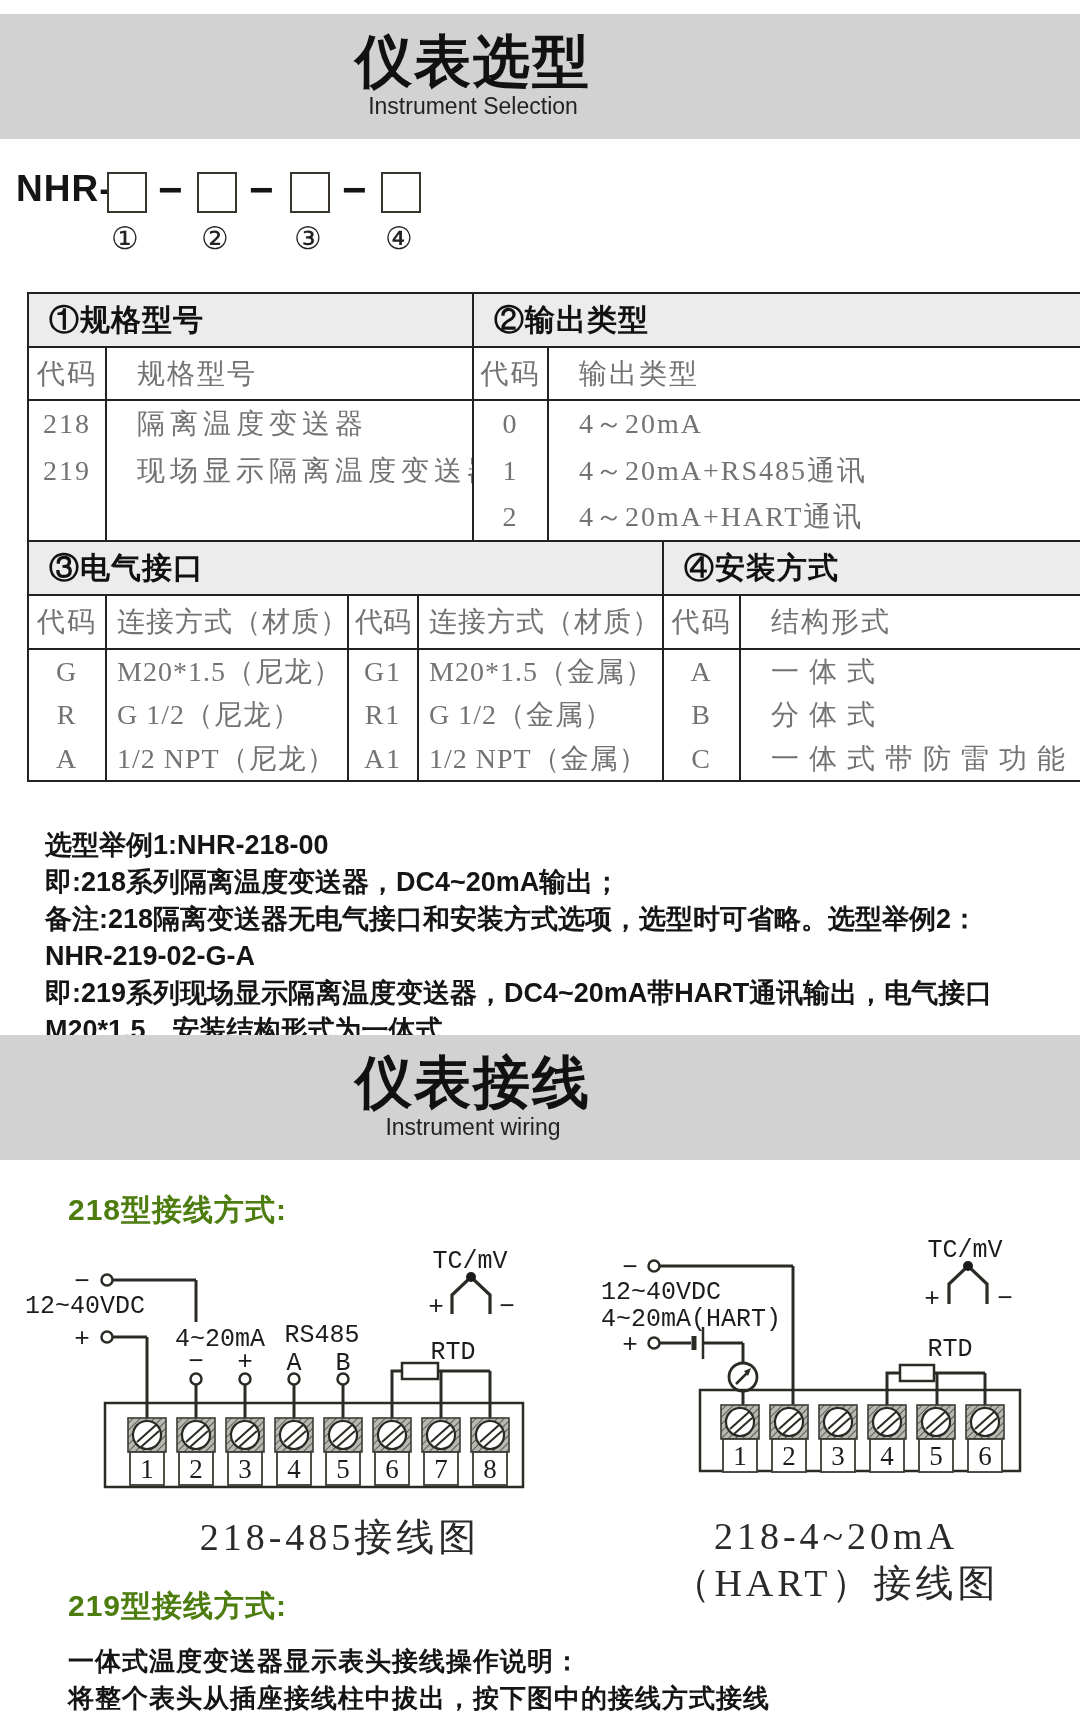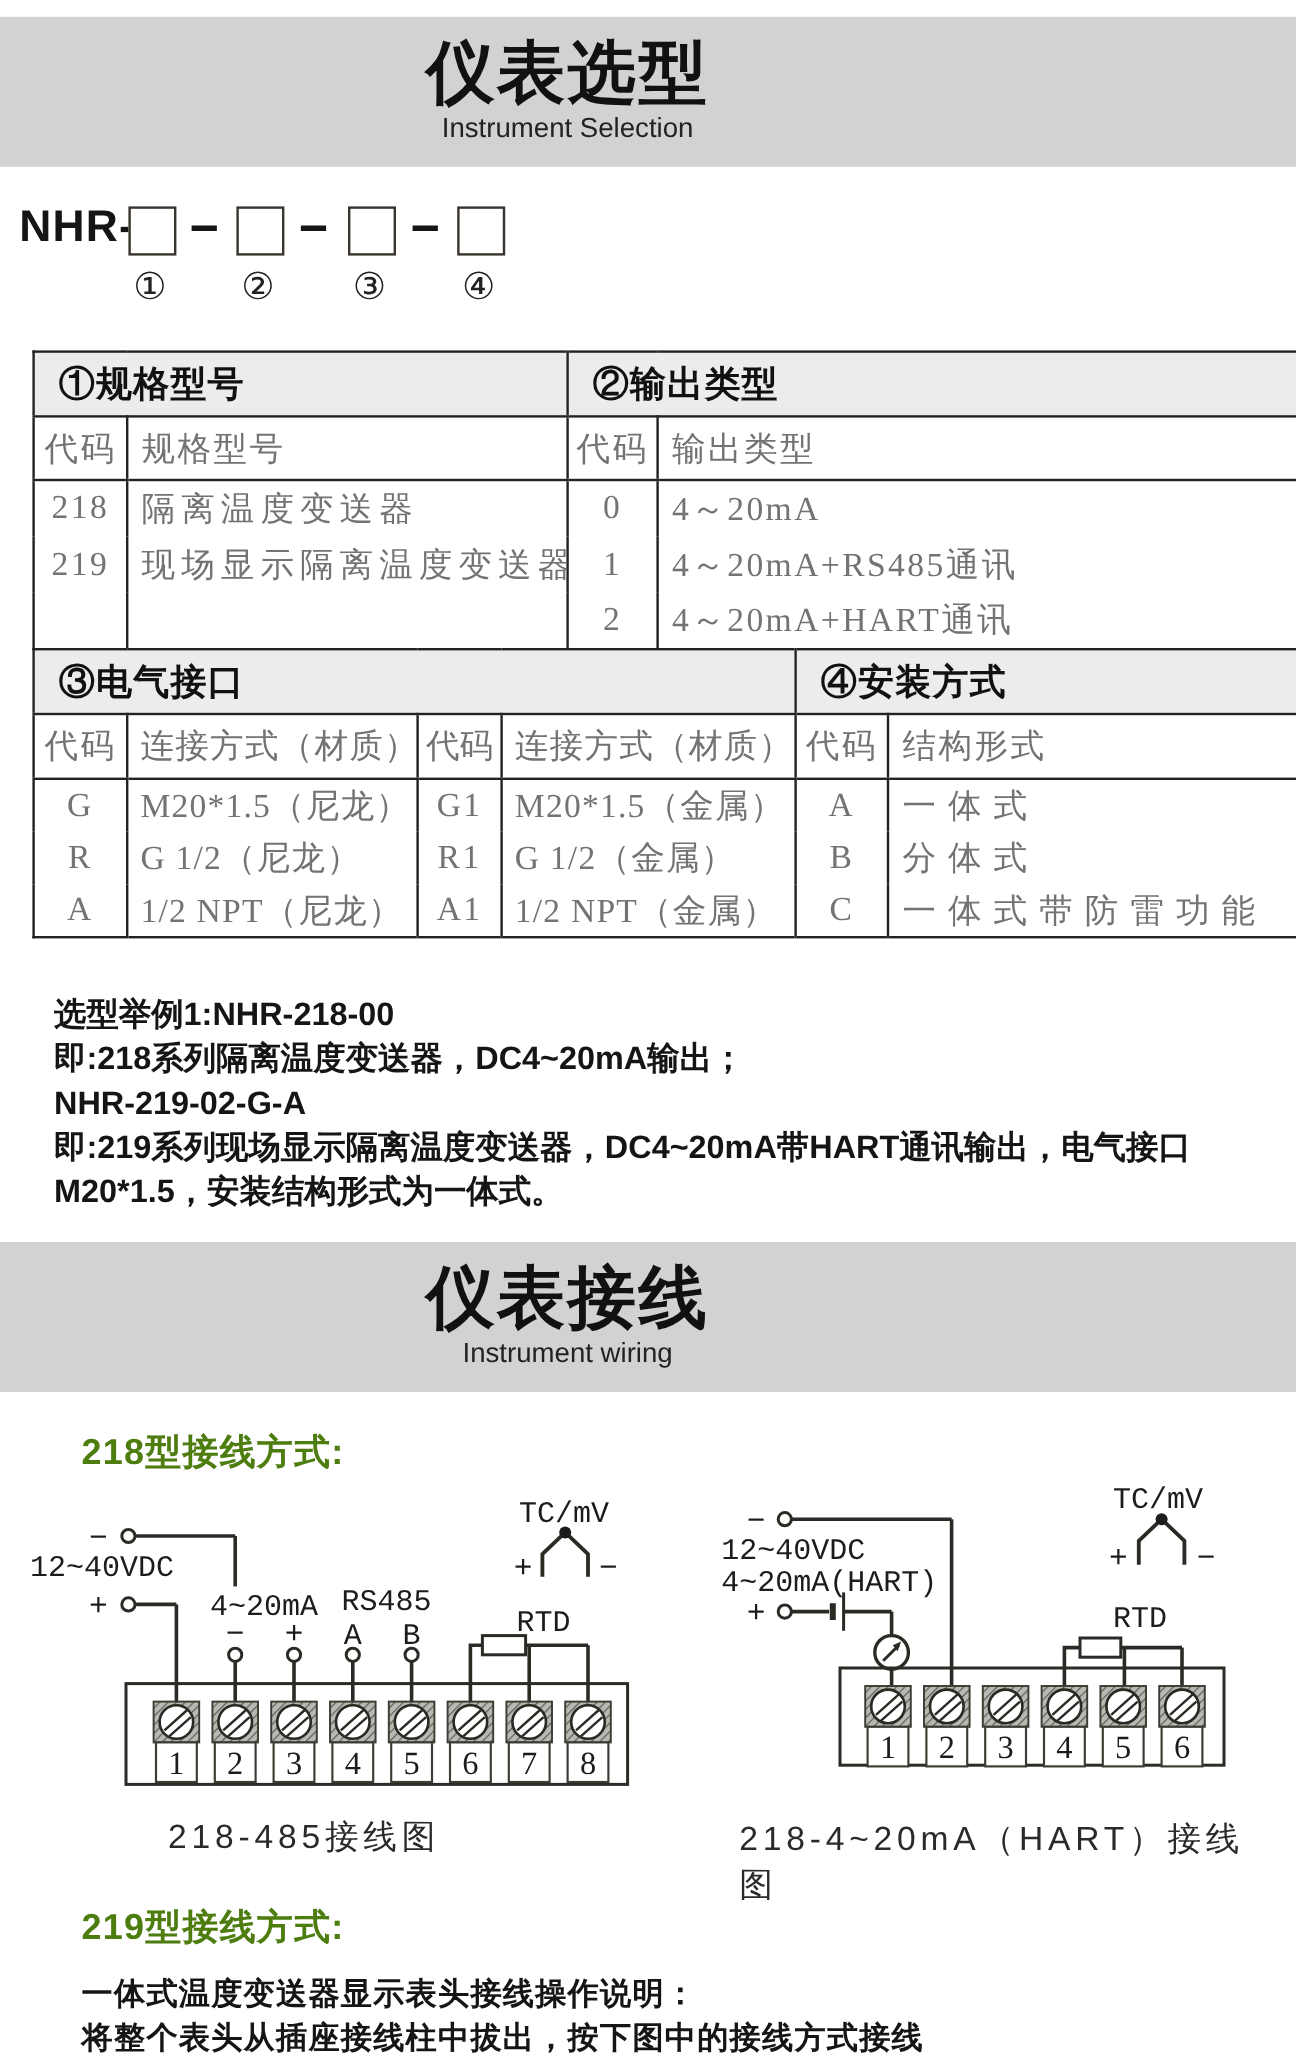--- a/index.html
+++ b/index.html
@@ -18,30 +18,30 @@
   .mpos{font-family:"Liberation Serif","DejaVu Serif",serif;font-size:31px;color:#222;}
   
   table{border-collapse:collapse;table-layout:fixed;background:#fff;}
   .seltable{border:2.5px solid #222;margin-left:17px;}
   td{padding:0;overflow:hidden;white-space:nowrap;}
   .sechead td{background:#ececec;border-bottom:2px solid #222;
       font-weight:700;font-size:30px;color:#111;padding-left:20px;letter-spacing:1px;}
   .subhead td{border-bottom:2px solid #222;}
   .serif{font-family:"Liberation Serif","DejaVu Serif",serif;font-size:28px;color:#737373;letter-spacing:2px;}
   .code{text-align:center;}
-  .name{padding-left:11px;}
+  .name{padding-left:30px;}
   .specname{letter-spacing:5px;}
   .mountname{letter-spacing:10px;}
   .vline{border-left:2px solid #222;font-family:Liberation Serif, serif;}
   
   .notes p{margin:0;font-weight:700;font-size:27px;line-height:37px;color:#151515;}
   
   .wireheading{font-weight:700;font-size:30px;color:#4d7c0f;letter-spacing:1px;}
-  .caption{font-family:Liberation Sans, sans-serif;font-size:28px;color:#2a2a2a;
-           letter-spacing:4px;}
+  .caption{font-family:Liberation Serif, serif;font-size:38px;color:#2a2a2a;
+           letter-spacing:4px;text-align:center;}
   .instr{font-weight:700;font-size:26px;color:#151515;letter-spacing:1px;}
   svg text{fill:#1c1c1c;}
   .dlabel{font-family:"Liberation Mono","DejaVu Sans Mono",monospace;font-size:25px;}
   .dsign{font-family:"Liberation Mono","DejaVu Sans Mono",monospace;font-size:26px;}
   .tnum{font-family:"Liberation Serif","DejaVu Serif",serif;font-size:27px;}
 </style>
 </head>
 <body>
 
 <div class="abs band" style="top:14px;">
@@ -146,20 +146,21 @@
     <td class="name vline" style="letter-spacing:1px;padding-left:10px;">1/2 NPT（金属）</td>
     <td class="code vline">C</td>
     <td class="name vline mountname">一体式带防雷功能</td>
   </tr>
 </tbody>
   </table>
 
 <div class="abs notes" style="left:45px;top:791px;width:1010px;margin-top:36px;">
   <p>选型举例1:NHR-218-00</p>
   <p>即:218系列隔离温度变送器，DC4~20mA输出；</p>
+  <p>备注:218隔离变送器无电气接口和安装方式选项，选型时可省略。选型举例2：</p>
   <p>NHR-219-02-G-A</p>
   <p>即:219系列现场显示隔离温度变送器，DC4~20mA带HART通讯输出，电气接口</p>
   <p>M20*1.5，安装结构形式为一体式。</p>
 </div>
 
 <div class="abs band" style="top:1035px;">
   <span class="t">仪表接线</span>
   <span class="s">Instrument wiring</span>
 </div>
 

